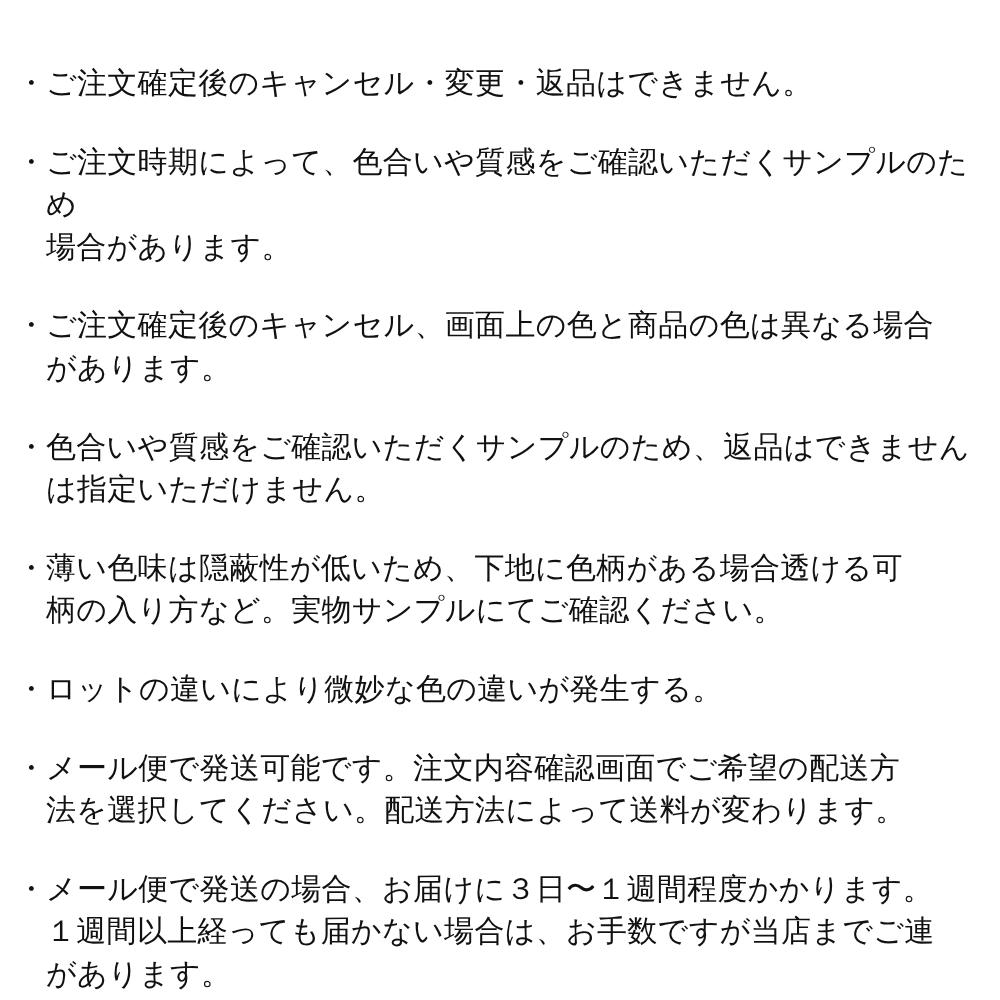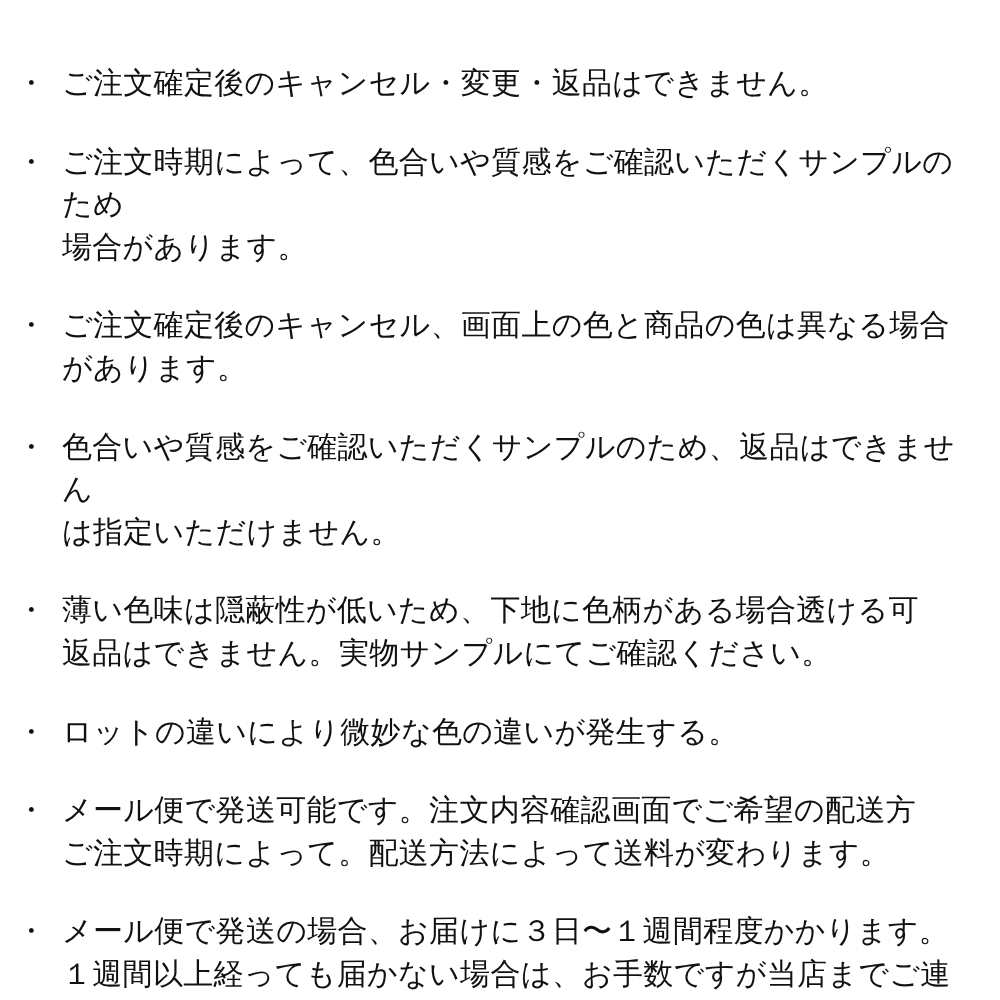--- a/index.html
+++ b/index.html
@@ -42,21 +42,20 @@
     flex: 0 0 auto;
     width: 30px;
     font-size: 30px;
     line-height: 1.42;
     color: #111111;
     text-align: left;
   }
   .notice-text {
     flex: 1 1 auto;
     white-space: pre-line;
-    margin-left: 16px;
   }
 </style>
 </head>
 <body>
 
 <div class="page">
   <ul class="notice-list">
 
     <li class="notice-item">
       <span class="bullet">・</span>
@@ -77,32 +76,32 @@
 
     <li class="notice-item">
       <span class="bullet">・</span>
       <span class="notice-text">色合いや質感をご確認いただくサンプルのため、返品はできません
 は指定いただけません。</span>
     </li>
 
     <li class="notice-item">
       <span class="bullet">・</span>
       <span class="notice-text">薄い色味は隠蔽性が低いため、下地に色柄がある場合透ける可
-返品はできません。実物サンプルにてご確認ください。</span>
+柄の入り方など。実物サンプルにてご確認ください。</span>
     </li>
 
     <li class="notice-item">
       <span class="bullet">・</span>
       <span class="notice-text">ロットの違いにより微妙な色の違いが発生する。</span>
     </li>
 
     <li class="notice-item">
       <span class="bullet">・</span>
       <span class="notice-text">メール便で発送可能です。注文内容確認画面でご希望の配送方
-ご注文時期によって。配送方法によって送料が変わります。</span>
+法を選択してください。配送方法によって送料が変わります。</span>
     </li>
 
     <li class="notice-item">
       <span class="bullet">・</span>
       <span class="notice-text">メール便で発送の場合、お届けに３日〜１週間程度かかります。
 １週間以上経っても届かない場合は、お手数ですが当店までご連
 があります。</span>
     </li>
 
   </ul>

